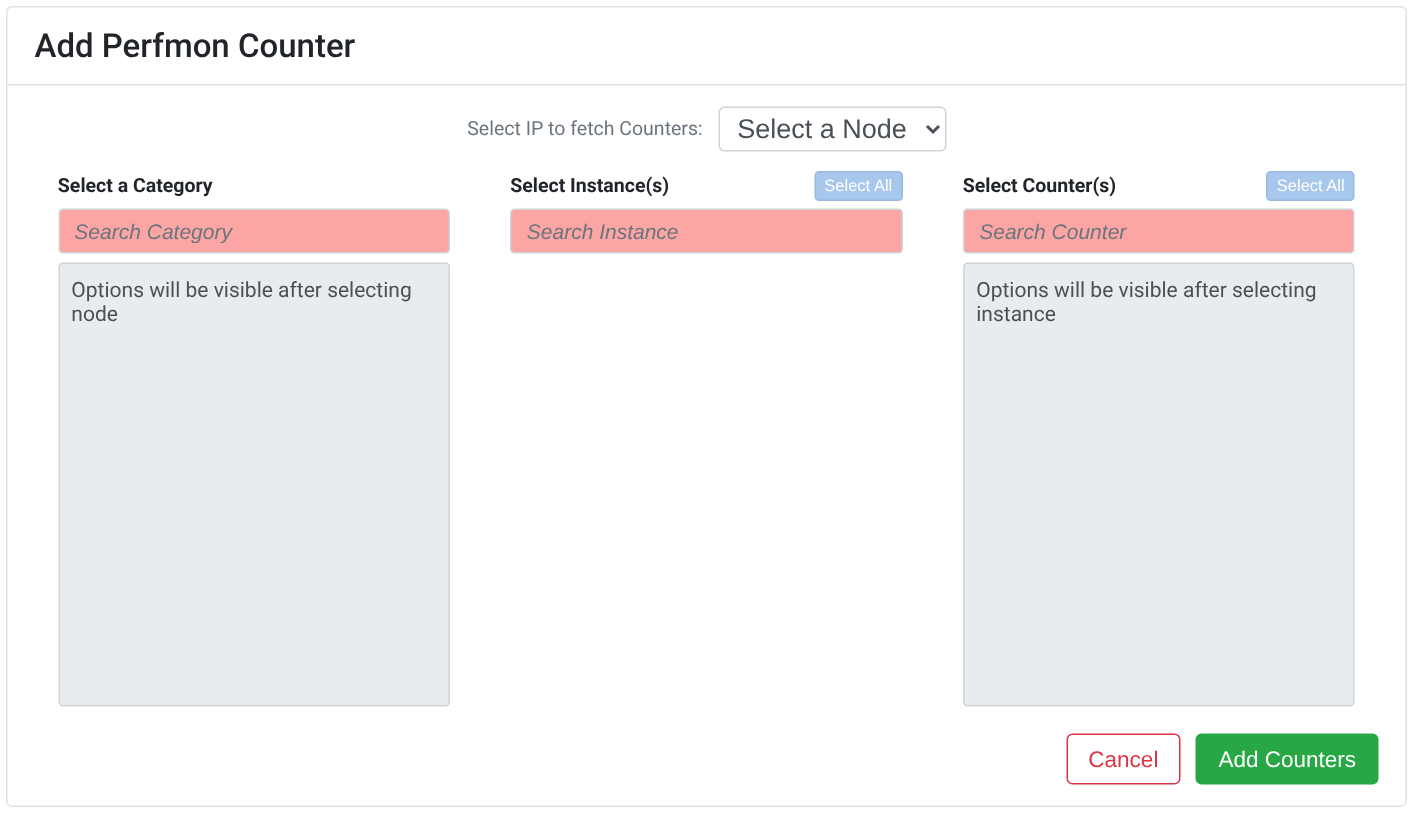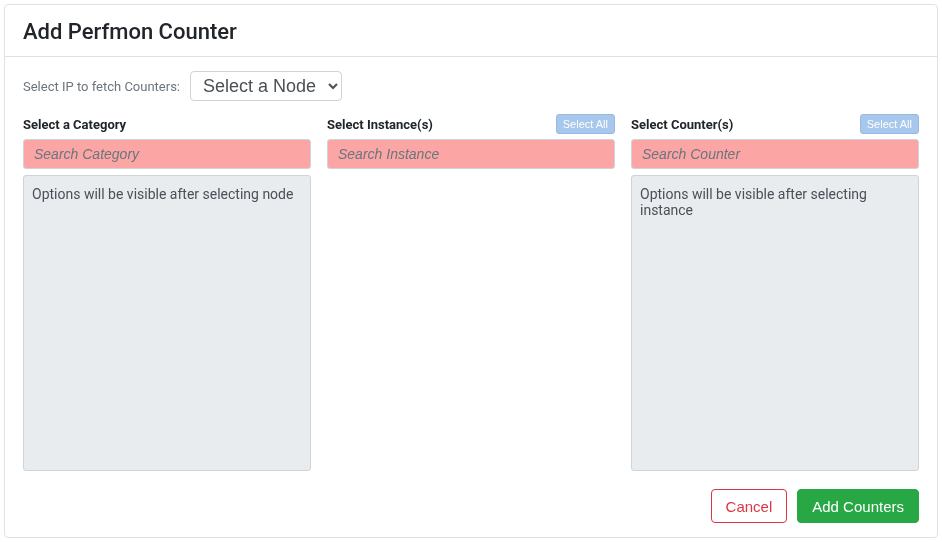--- a/index.html
+++ b/index.html
@@ -28,20 +28,21 @@
     font-size: 22px;
     font-weight: 500;
     margin: 0;
     color: #212529;
   }
   .modal-body {
     padding: 14px 18px 8px 18px;
     flex: 1;
     display: flex;
     flex-direction: column;
+    align-items: center;
   }
   .ip-row {
     display: flex;
     align-items: center;
     gap: 10px;
     margin-bottom: 12px;
   }
   .ip-label {
     font-size: 13px;
     color: #6c757d;
@@ -50,21 +51,21 @@
     height: 30px;
     border: 1px solid #ced4da;
     border-radius: 4px;
     padding: 2px 8px;
     font-size: 18px;
     color: #495057;
     background: #fff;
   }
   .columns {
     display: flex;
-    gap: 16px;
+    gap: 40px;
     flex: 1;
   }
   .col {
     flex: 1;
     display: flex;
     flex-direction: column;
   }
   .col-header {
     display: flex;
     justify-content: space-between;

